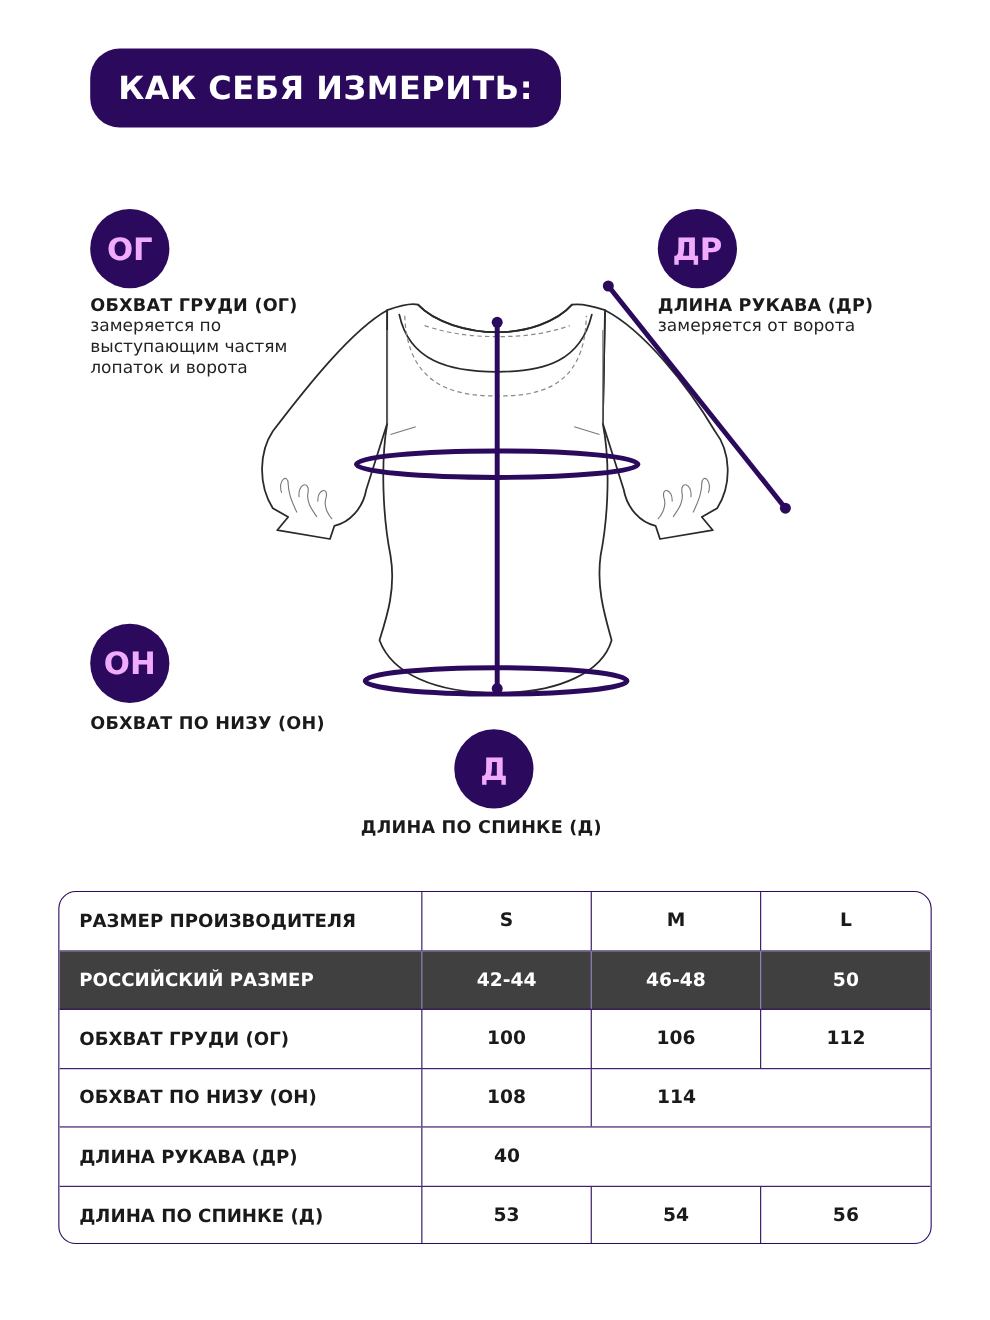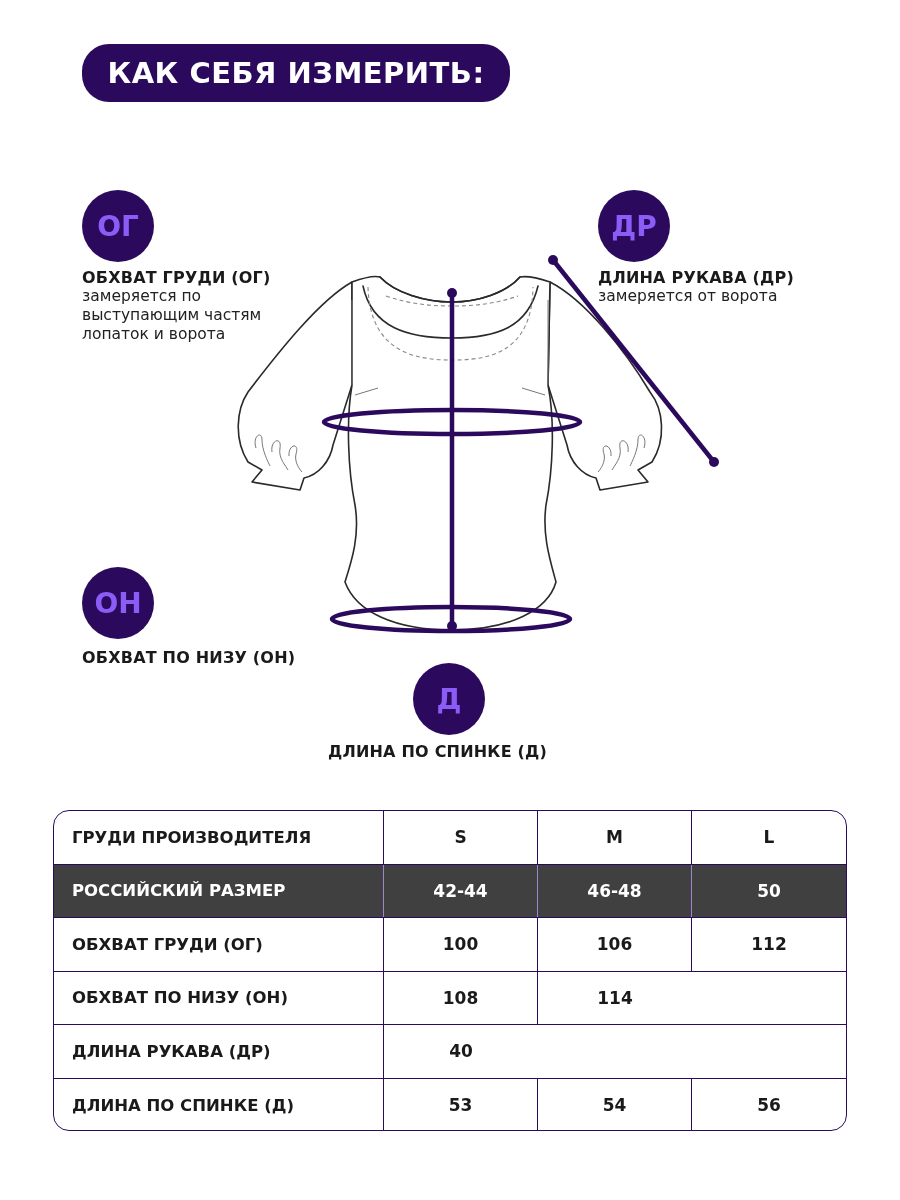--- a/index.html
+++ b/index.html
@@ -1,18 +1,18 @@
 <!DOCTYPE html>
 <html><head>
 <meta charset="utf-8">
 <style>
   html, body { margin:0; padding:0; background:#ffffff; }
   body { width:900px; height:1200px; position:relative; overflow:hidden; font-family:"DejaVu Sans", "Liberation Sans", sans-serif; color:#1a1a1a; }
-  .title-pill { position:absolute; left:82px; top:44px; width:428px; height:58px; background:#2b0a5e; border-radius:27px; color:#fff; display:flex; align-items:center; justify-content:center; font-weight:bold; font-size:29px; letter-spacing:0.5px; }
-  .badge { position:absolute; width:72px; height:72px; border-radius:50%; background:#2b0a5e; color:#8b5cf6; display:flex; align-items:center; justify-content:center; font-weight:bold; font-size:28px; }
+  .title-pill { position:absolute; left:82px; top:44px; width:428px; height:72px; background:#2b0a5e; border-radius:27px; color:#fff; display:flex; align-items:center; justify-content:center; font-weight:bold; font-size:29px; letter-spacing:0.5px; }
+  .badge { position:absolute; width:72px; height:72px; border-radius:50%; background:#2b0a5e; color:#f0abfc; display:flex; align-items:center; justify-content:center; font-weight:bold; font-size:28px; }
   .label { position:absolute; font-size:15.5px; line-height:19px; white-space:nowrap; }
   .label .bold { font-weight:bold; font-size:16px; letter-spacing:0.2px; }
   .label .sub { font-weight:normal; color:#222; }
   svg.drawing { position:absolute; left:0; top:0; }
   .size-table { position:absolute; left:53px; top:810px; width:794px; height:321px; border:1.5px solid #2b0a5e; border-radius:16px; overflow:hidden; box-sizing:border-box; }
   .row { display:flex; height:53.5px; border-bottom:1px solid #2b0a5e; box-sizing:border-box; }
   .row:last-child { border-bottom:none; }
   .row.highlight { background:#404040; color:#fff; }
   .cell { display:flex; align-items:center; justify-content:center; font-weight:bold; font-size:17px; border-right:1px solid #2b0a5e; box-sizing:border-box; }
   .row.highlight .cell { border-right:1px solid #9b87c9; }
@@ -92,21 +92,21 @@
   <div class="bold">ОБХВАТ ПО НИЗУ (ОН)</div>
 </div>
 
 <div class="badge" style="left:413px; top:663px;">Д</div>
 <div class="label" style="left:328px; top:742px;">
   <div class="bold">ДЛИНА ПО СПИНКЕ (Д)</div>
 </div>
 
 <div class="size-table">
   <div class="row">
-    <div class="cell first">ГРУДИ ПРОИЗВОДИТЕЛЯ</div>
+    <div class="cell first">РАЗМЕР ПРОИЗВОДИТЕЛЯ</div>
     <div class="cell col">S</div>
     <div class="cell col">M</div>
     <div class="cell col last">L</div>
   </div>
   <div class="row highlight">
     <div class="cell first">РОССИЙСКИЙ РАЗМЕР</div>
     <div class="cell col">42-44</div>
     <div class="cell col">46-48</div>
     <div class="cell col last">50</div>
   </div>

